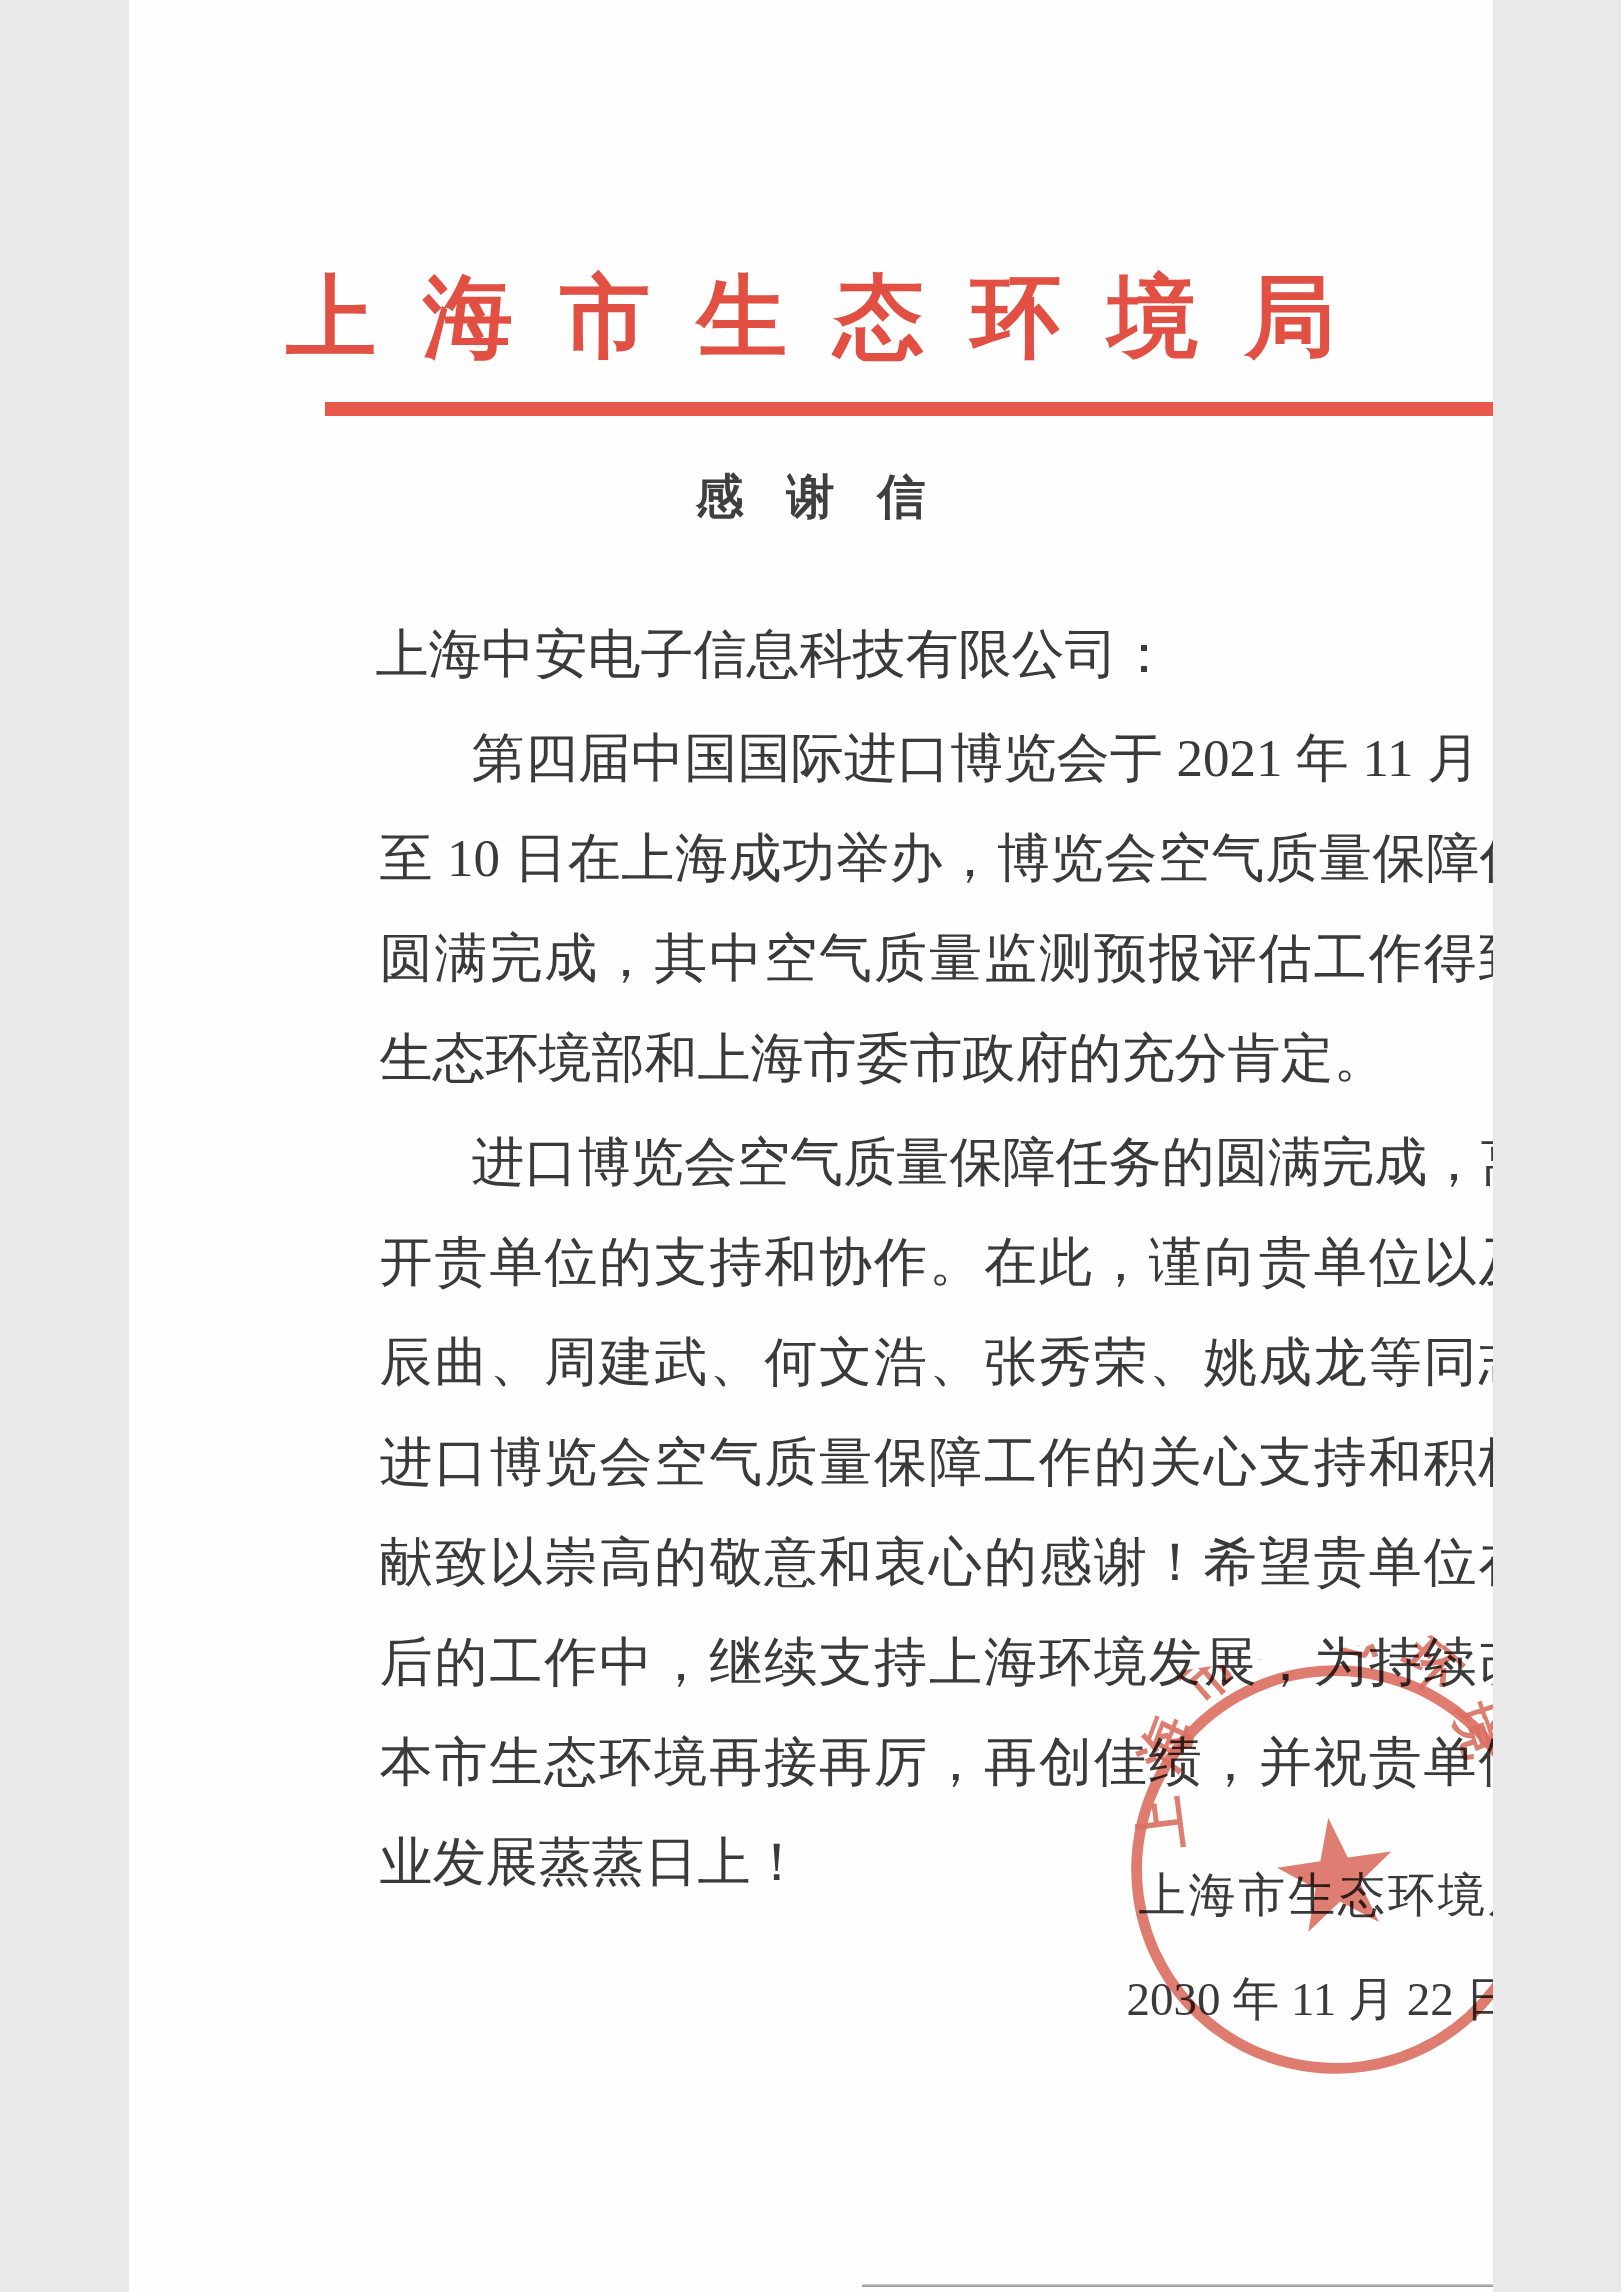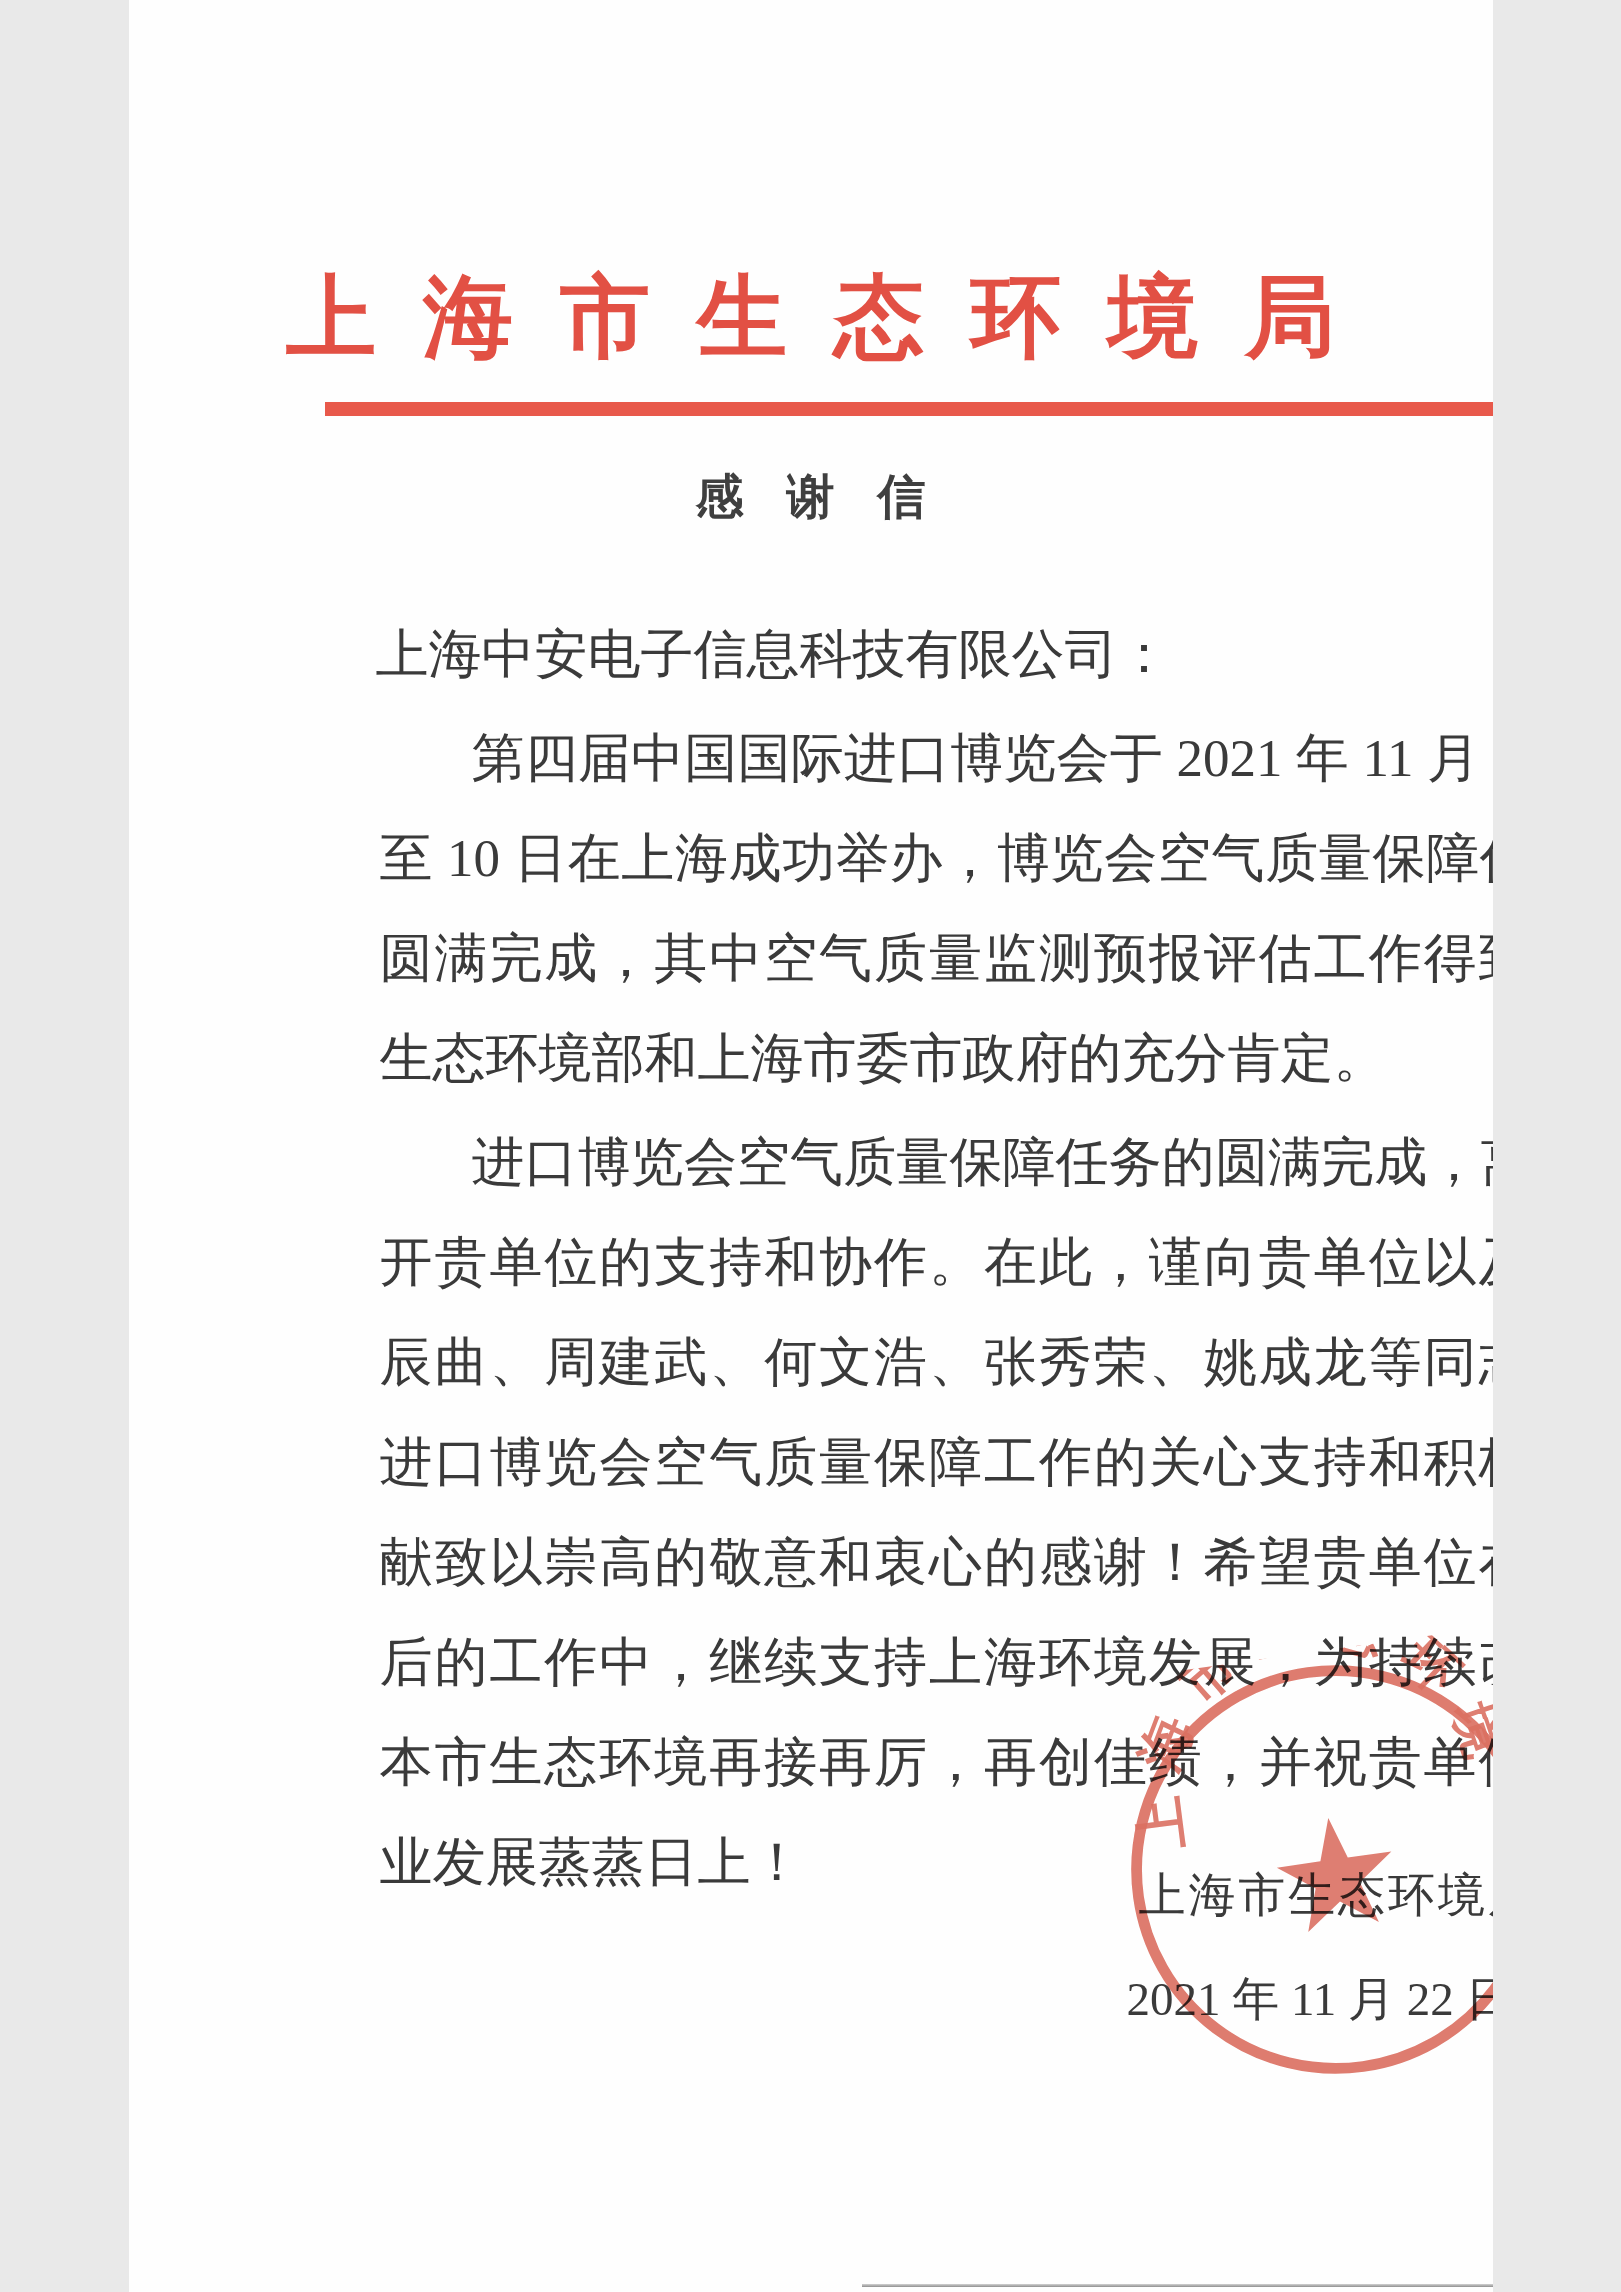--- a/index.html
+++ b/index.html
@@ -111,21 +111,21 @@
   <div class="letter-title">感谢信</div>
 
   <div class="body-block">
     <p class="salutation">上海中安电子信息科技有限公司：</p>
     <p class="para">第四届中国国际进口博览会于 2021 年 11 月 5 日至 10 日在上海成功举办，博览会空气质量保障任务圆满完成，其中空气质量监测预报评估工作得到了生态环境部和上海市委市政府的充分肯定。</p>
     <p class="para">进口博览会空气质量保障任务的圆满完成，离不开贵单位的支持和协作。在此，谨向贵单位以及杨辰曲、周建武、何文浩、张秀荣、姚成龙等同志对进口博览会空气质量保障工作的关心支持和积极贡献致以崇高的敬意和衷心的感谢！希望贵单位在今后的工作中，继续支持上海环境发展，为持续改善本市生态环境再接再厉，再创佳绩，并祝贵单位事业发展蒸蒸日上！</p>
   </div>
 
   <div class="signature">上海市生态环境局</div>
 
-  <div class="date">2021 年 11 月 22 日</div>
+  <div class="date">2030 年 11 月 22 日</div>
 
   <div class="seal">
     <svg width="437" height="437" viewBox="0 0 446 446" xmlns="http://www.w3.org/2000/svg">
       <circle cx="223" cy="223" r="203" fill="none" stroke="#d4503f" stroke-width="11" opacity="0.92"></circle>
       <path id="sealArc" d="M 77.6 184.3 A 151 151 0 1 1 368.4 184.3" fill="none"></path>
       <text font-size="54" fill="#d4503f" letter-spacing="20" font-family="Liberation Serif, serif" font-weight="700" opacity="0.9">
         <textPath href="#sealArc" startOffset="6">上海市生态环境局</textPath>
       </text>
       <polygon points="223,170 208.9,212.6 164,212.8 200.2,239.4 186.6,282.2 223,256 259.4,282.2 245.8,239.4 282,212.8 237.1,212.6" fill="#d4503f" opacity="0.9"></polygon>
     </svg>

